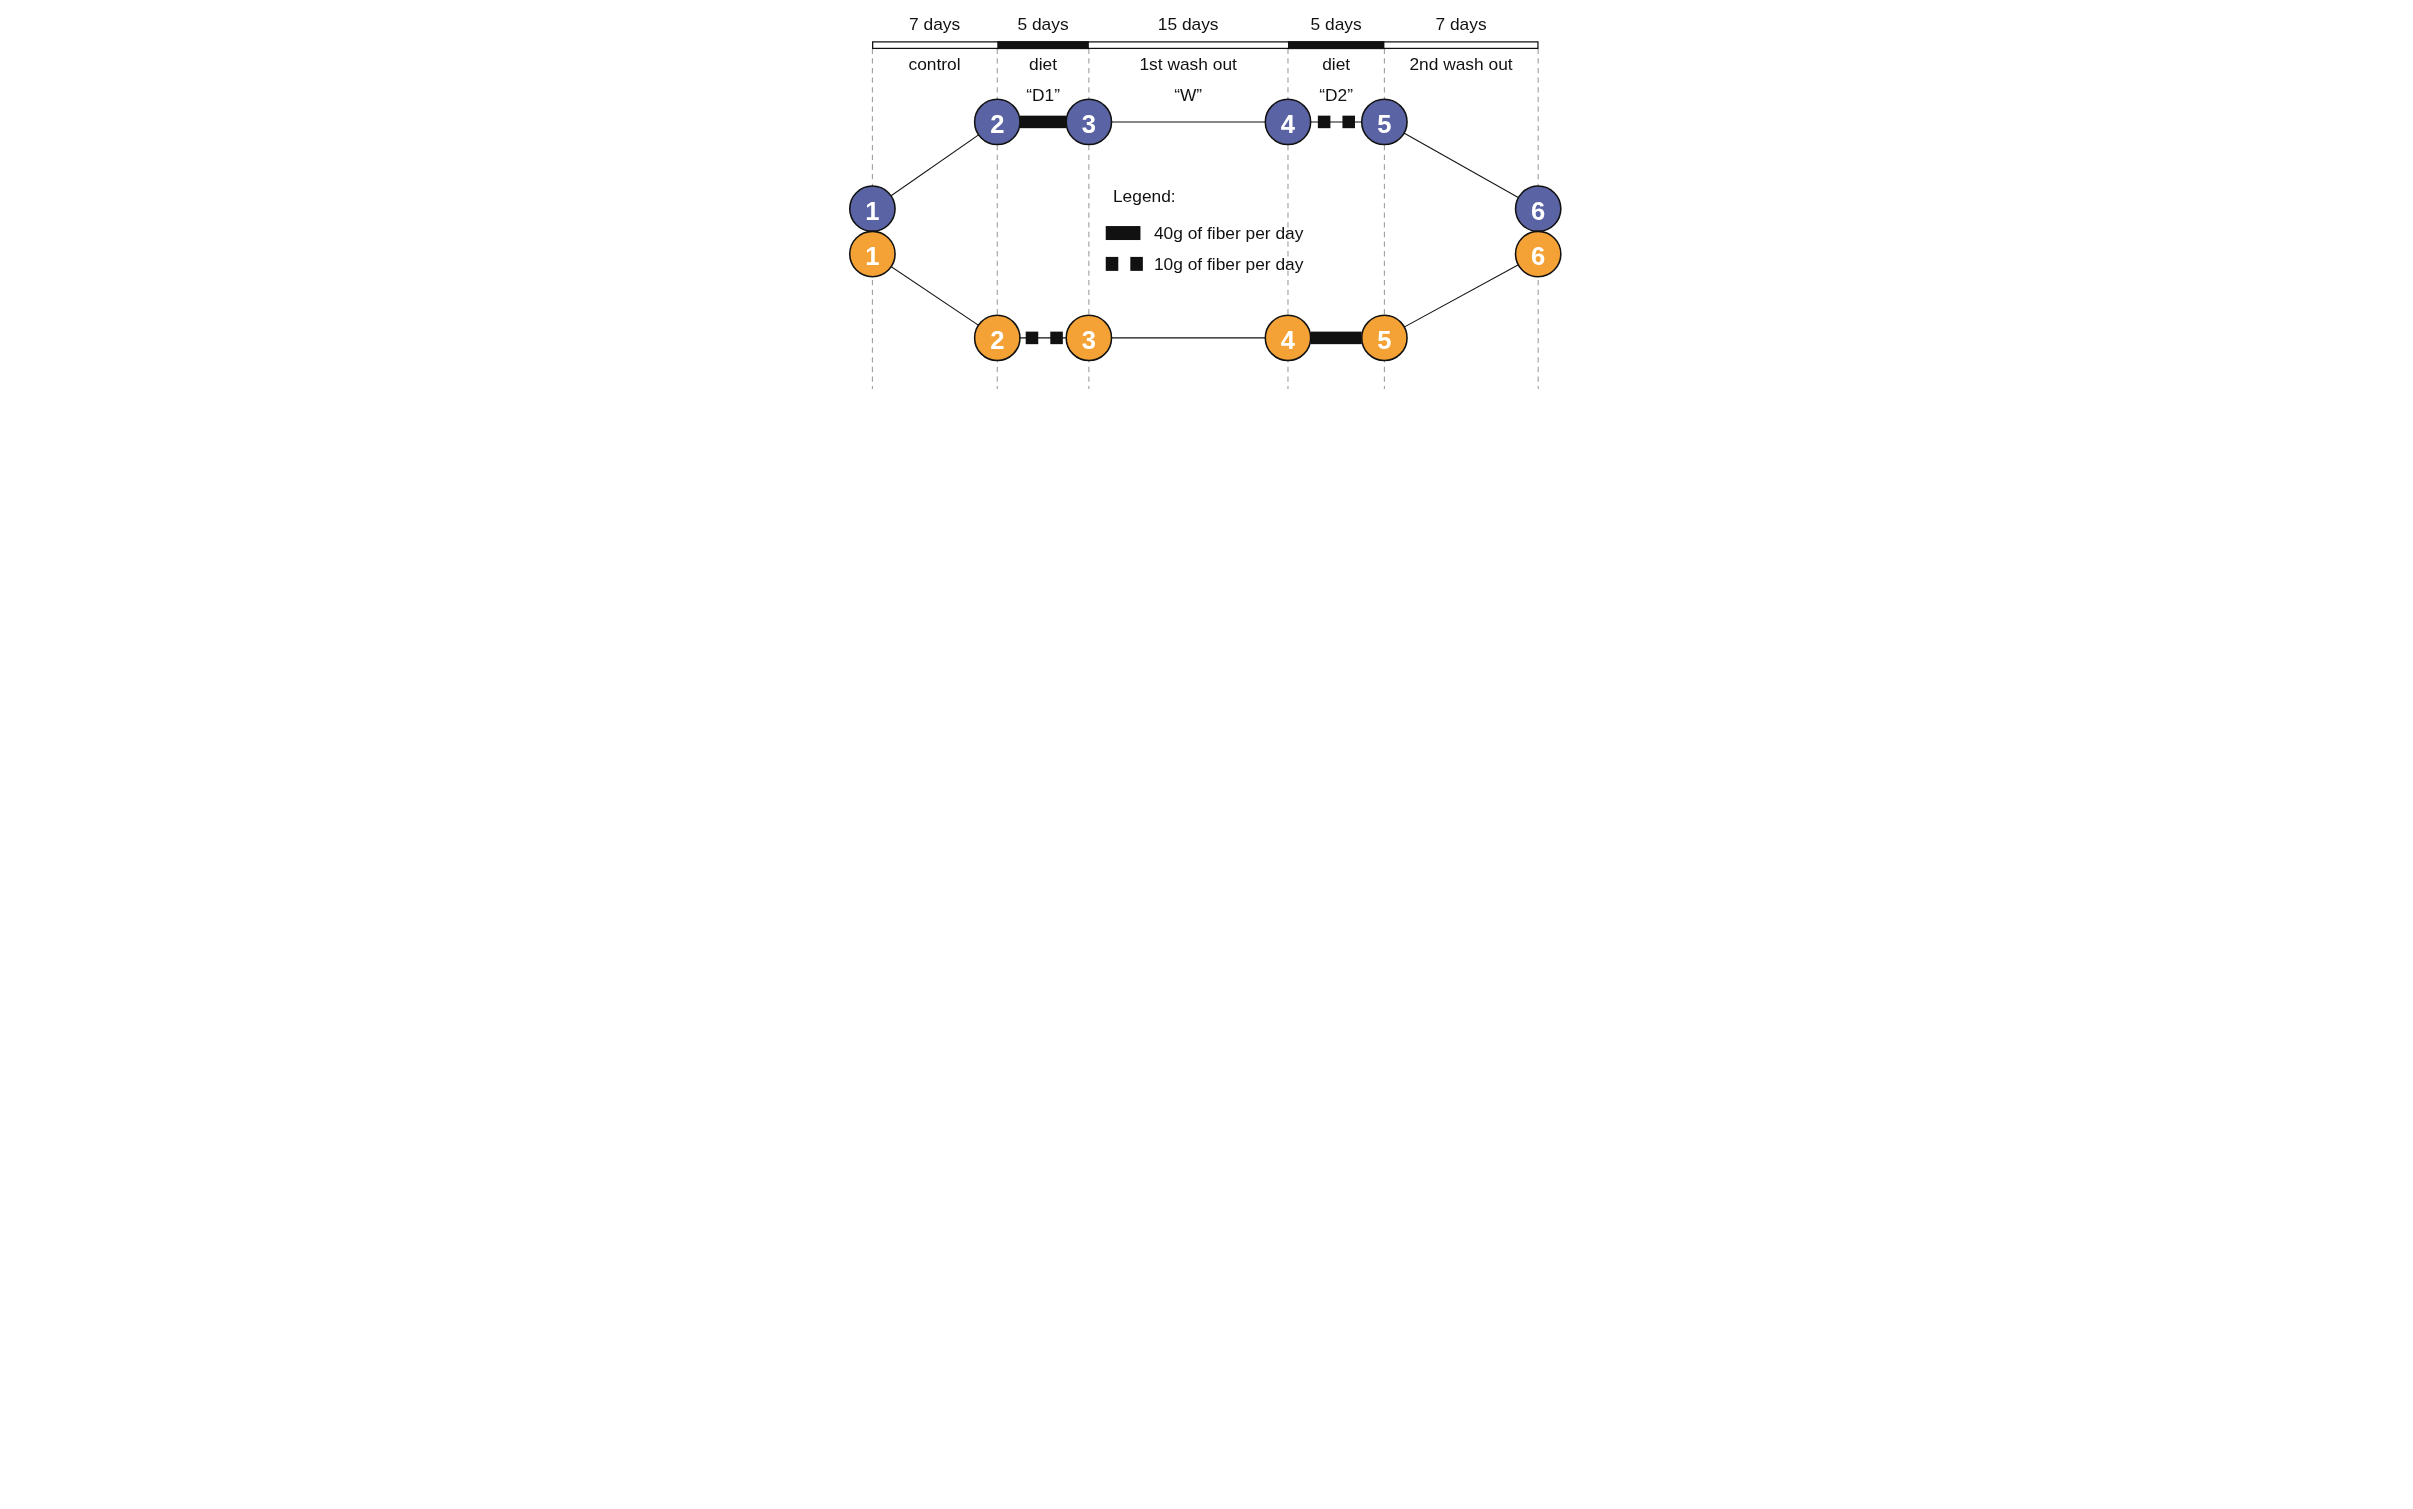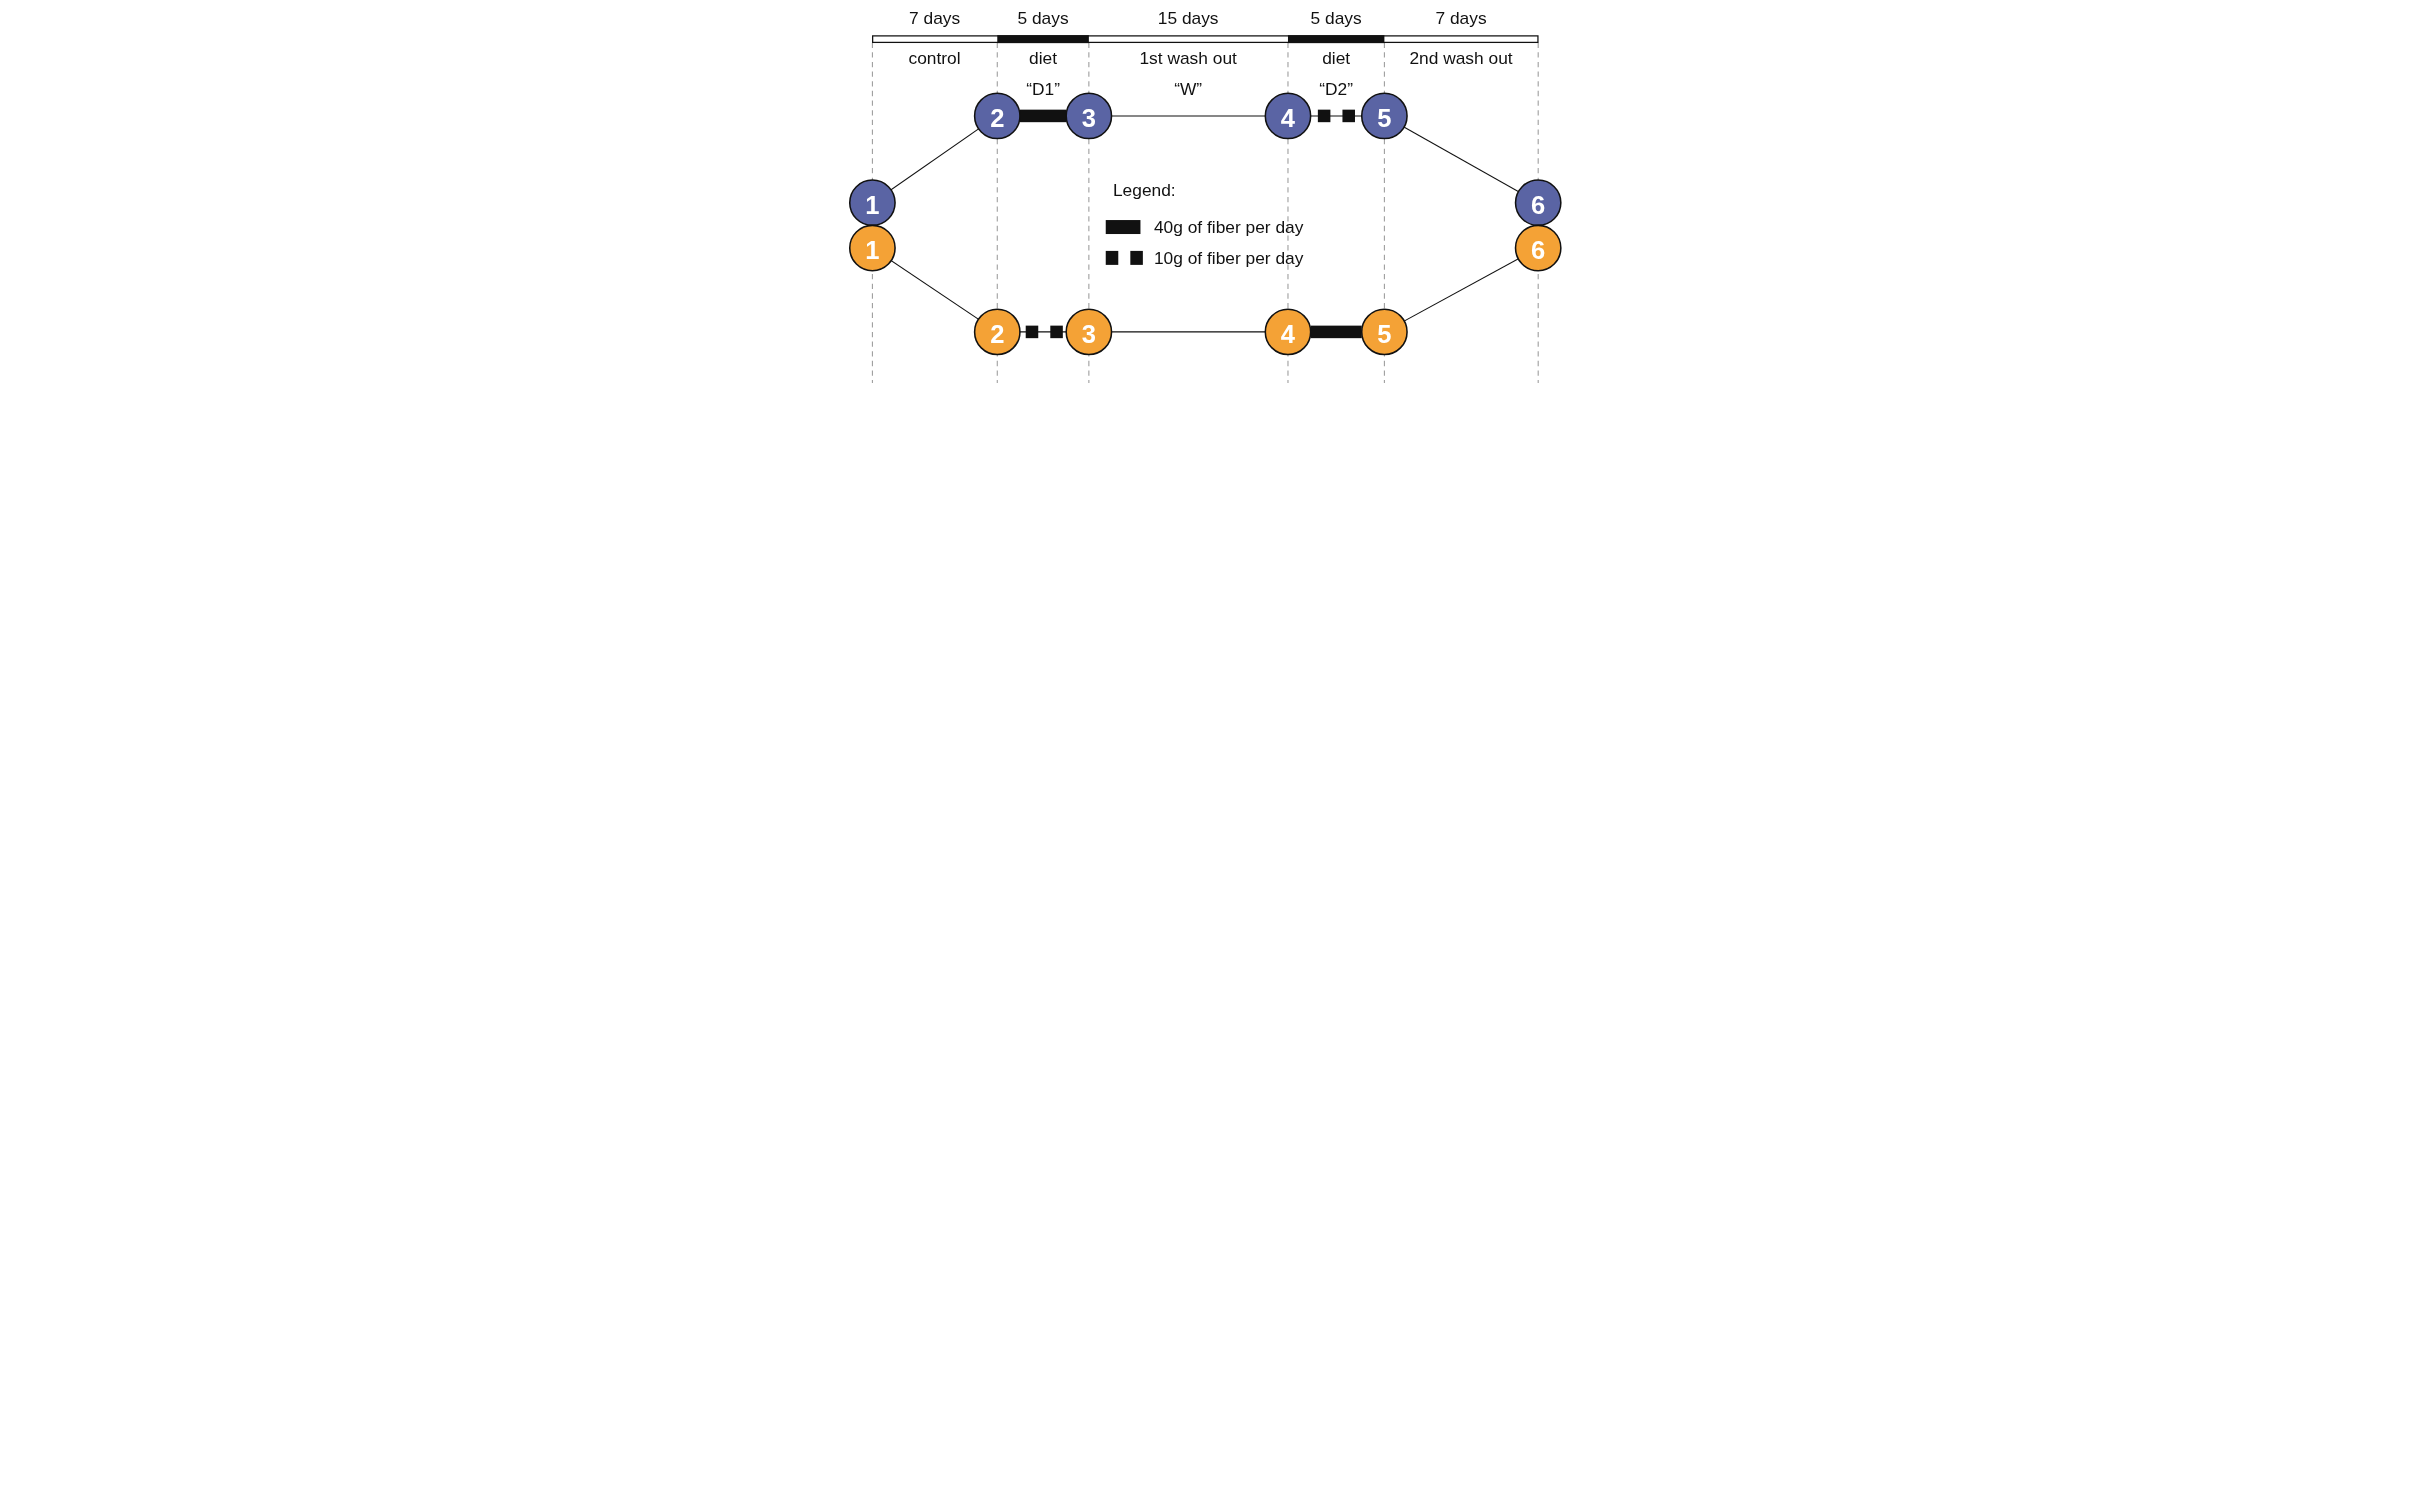--- a/index.html
+++ b/index.html
@@ -4,21 +4,21 @@
 <style>
   html, body {
     margin: 0;
     padding: 0;
     background: #ffffff;
   }
   .canvas {
     position: relative;
     width: 719px;
     height: 377px;
-    margin: 6px auto;
+    margin: 12px auto;
     background: #ffffff;
     font-family: "Liberation Sans", "DejaVu Sans", sans-serif;
   }
   svg { display: block; }
   text {
     font-family: "Liberation Sans", "DejaVu Sans", sans-serif;
     fill: #111111;
   }
   .duration-label, .segment-label, .sublabel, .legend-label, .legend-title {
     font-size: 36px;

